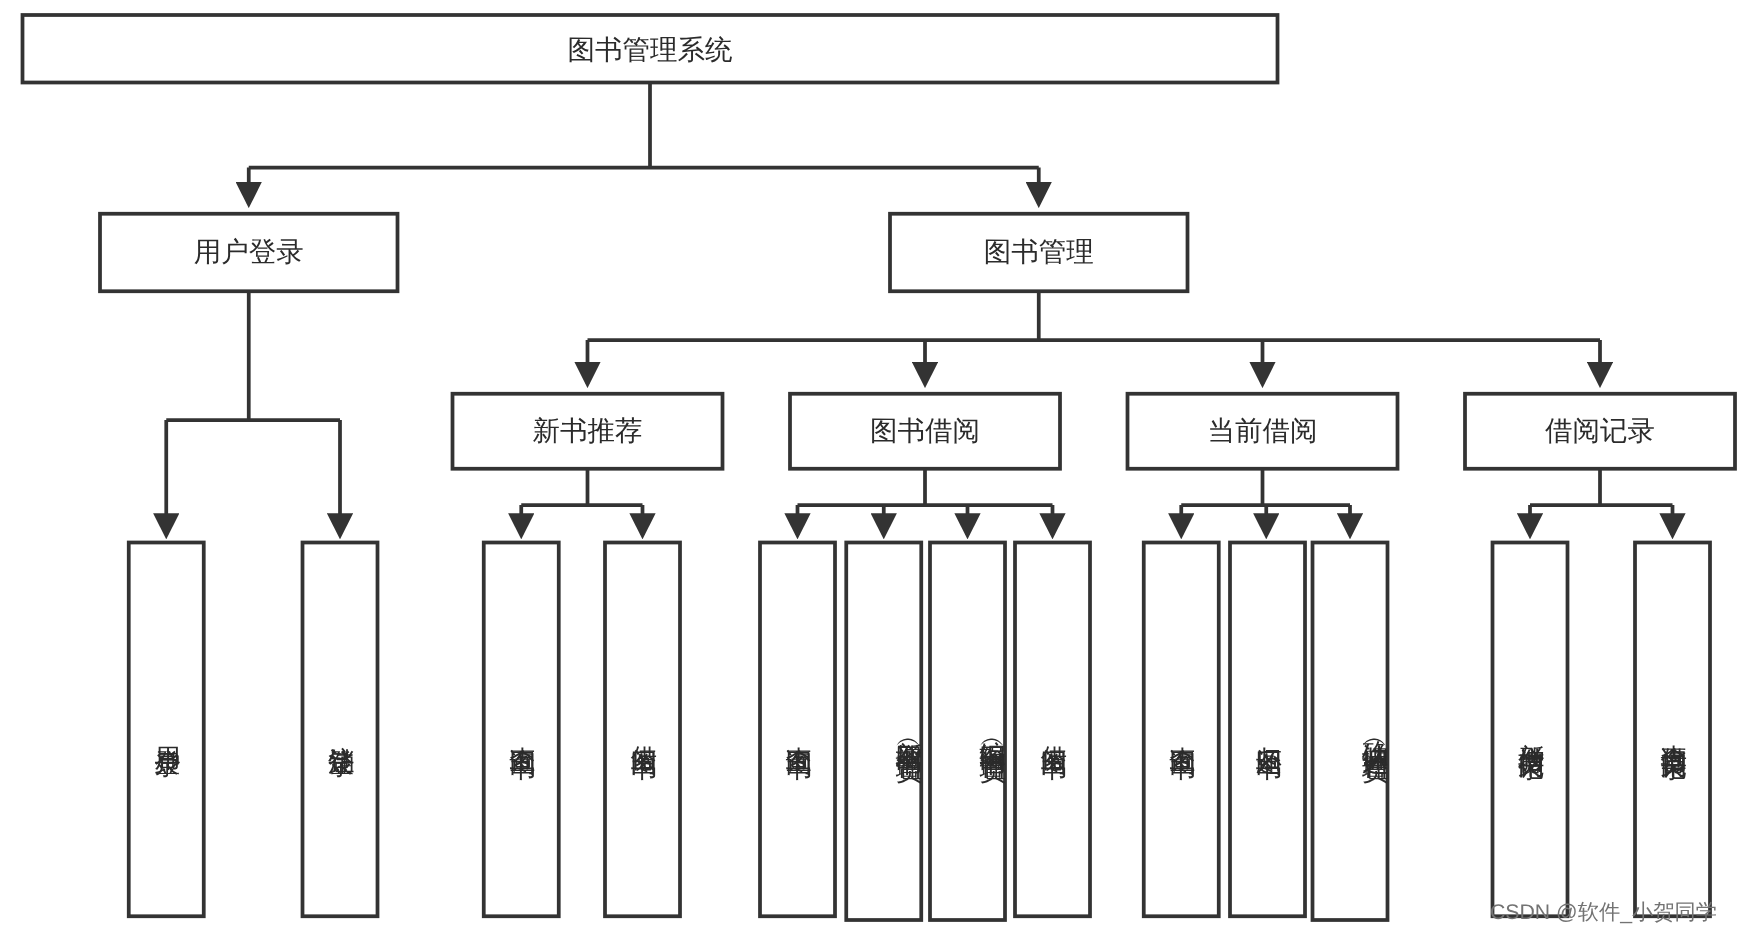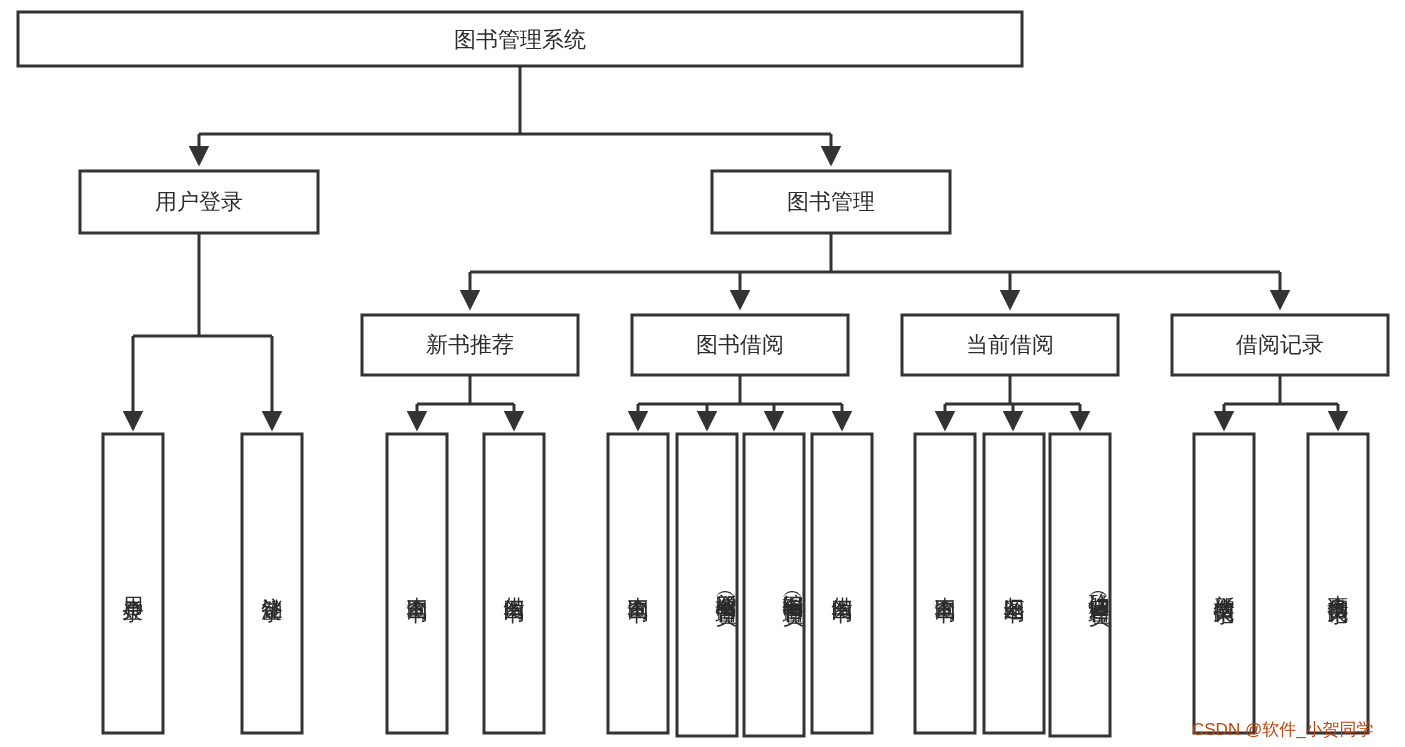--- a/index.html
+++ b/index.html
@@ -55,21 +55,21 @@
     line-height: 1.05;
     letter-spacing: 2px;
     color: #2b2b2b;
     white-space: nowrap;
     pointer-events: none;
   }
   .watermark {
     position: absolute;
     font-family: "Liberation Sans", "DejaVu Sans", sans-serif;
     font-size: 17px;
-    color: #c2410c;
+    color: #737373;
     white-space: nowrap;
   }
 </style>
 </head>
 <body>
 
 <div id="diagram-root">
 
   <svg id="flow" viewBox="0 0 1405 747">
     <defs>

